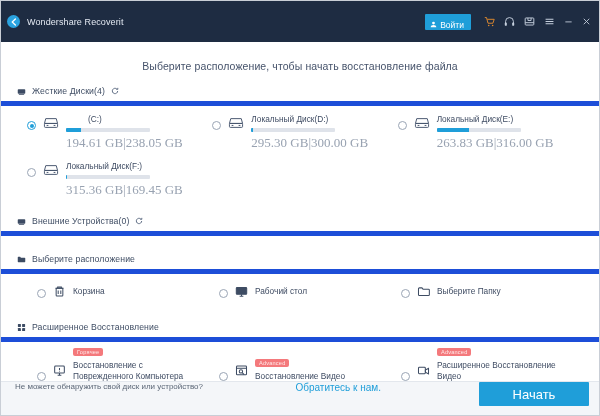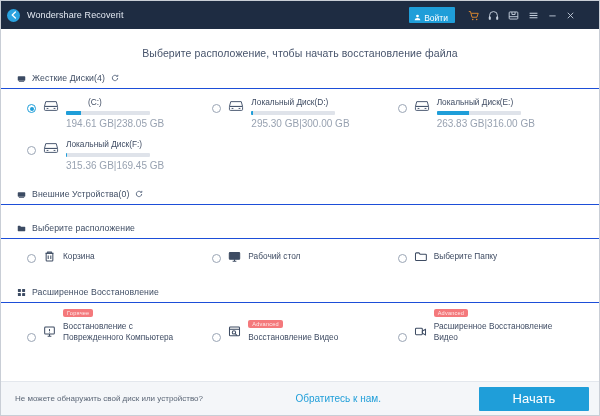--- a/index.html
+++ b/index.html
@@ -11,24 +11,24 @@
   }
   .app {
     width: 600px; height: 416px;
     display: flex; flex-direction: column;
     background: #ffffff;
     border: 1px solid #c9ced6;
   }
 
   
   .titlebar {
-    height: 28px; min-height: 24px;
+    height: 41px; min-height: 24px;
     background: #1e2c42;
     display: flex; align-items: center;
-    padding: 0 20px 0 6px;
+    padding: 0 4px 0 6px;
     position: relative;
   }
   .tb-logo {
     width: 13px; height: 13px; border-radius: 50%;
     background: #2aa3e0;
     display: flex; align-items: center; justify-content: center;
     margin-right: 7px; flex: 0 0 auto;
   }
   .tb-logo svg { display: block; }
   .tb-title {
@@ -69,21 +69,21 @@
     flex: 1 1 auto;
     padding: 0 0 0 0;
     overflow: hidden;
     background: #fff;
   }
 
   .section-head {
     display: flex; align-items: center;
     gap: 6px;
     padding: 0 16px 5px 16px;
-    border-bottom: 1px solid #1d4ed8;
+    border-bottom: 5px solid #1d4ed8;
     margin: 0 0 0 0;
   }
   .section-head .sh-ico { color: #3c4b63; display:flex; align-items:center;}
   .section-head .sh-label {
     font-size: 8.7px; color: #3e4c63; letter-spacing: .1px;
   }
   .section-head .refresh { color: #4a5a74; cursor: pointer; display:flex; }
 
   .sec { padding-top: 12px; }
 
@@ -116,28 +116,29 @@
     font-size: 8.3px; color: #3f4c63; white-space: nowrap;
     line-height: 11px;
   }
   .d-name.center { padding-left: 22px; }
   .bar {
     width: 84px; height: 4px; background: #dfe3ea;
     margin-top: 3px; border-radius: 1px; overflow: hidden;
   }
   .bar > i { display: block; height: 100%; background: #1f9ed9; }
   .d-size {
-    font-size: 10px; color: #98a2b1; margin-top: 3px;
+    font-size: 13px; color: #98a2b1; margin-top: 3px;
     white-space: nowrap;
+    font-family: Liberation Serif, serif;
   }
 
   
   .optgrid {
     display: grid; grid-template-columns: 1fr 1fr 1fr;
-    padding: 10px 16px 0 26px;
+    padding: 10px 16px 0 36px;
   }
   .opt { display: flex; align-items: flex-start; gap: 7px; cursor: pointer; }
   .opt .radio { margin-top: 5px; }
   .opt .o-ico { color: #3e4c63; flex: 0 0 auto; }
   .opt .o-label {
     font-size: 8.3px; color: #3f4c63; line-height: 10.5px;
     padding-top: 2px; max-width: 120px;
   }
   .opt .o-wrap { position: relative; padding-top: 0; }
   .badge {
@@ -148,21 +149,21 @@
     letter-spacing: .2px; white-space: nowrap;
   }
   .adv .opt { align-items: flex-end; }
   .adv .o-ico { margin-top: 1px; }
 
   
   .footer {
     height: 34px; min-height: 34px;
     background: #f4f6f9;
     border-top: 1px solid #e3e7ed;
-    display: flex; align-items: center;
+    display: flex; 
     padding: 0 0 0 14px;
     gap: 44px;
   }
   .footer .f-text { font-size: 8px; color: #5b6676; }
   .footer .f-link { font-size: 10px; color: #1f9ed9; cursor: pointer; }
   .footer .f-sp { flex: 1 1 auto; }
   .start-btn {
     background: #1f9ed9; color: #fff; border: none;
     width: 110px; height: 24px; margin-right: 10px;
     font-size: 13px; cursor: pointer; border-radius: 1px;

